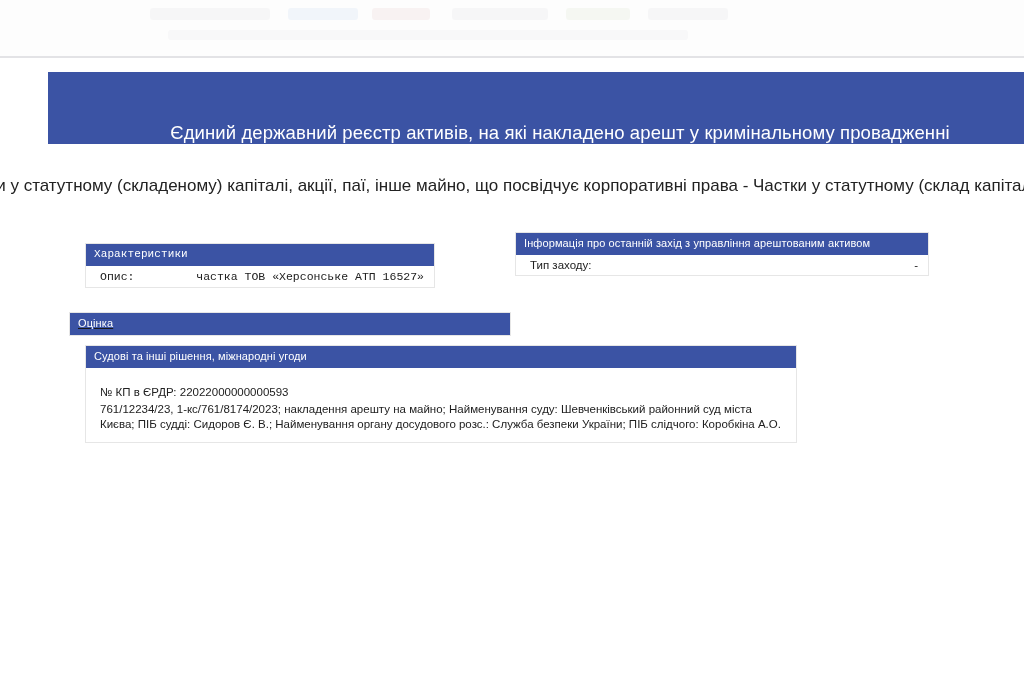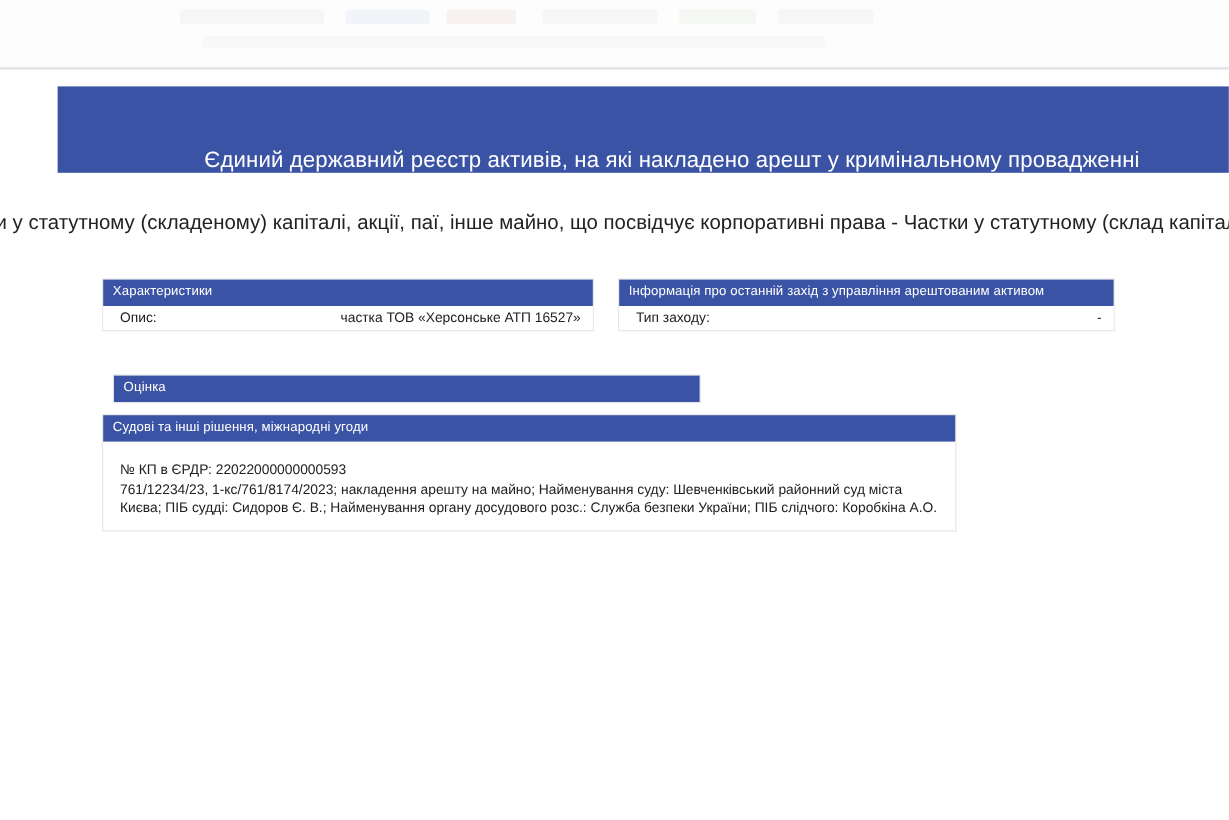--- a/index.html
+++ b/index.html
@@ -106,23 +106,23 @@
     padding: 4px 10px 4px 14px;
     color: #212121;
     border-bottom: 1px solid #efefef;
   }
   .kv-row:last-child { border-bottom: none; }
   .kv-row.alt { background: #f4f4f6; }
   .kv-key { white-space: nowrap; }
   .kv-val { padding-left: 14px; }
 
   
-  #panel-characteristics { left: 85px; top: 232px; width: 410px; }
+  #panel-characteristics { left: 85px; top: 243px; width: 350px; font-family: Liberation Mono, monospace; }
   #panel-last-measure   { left: 515px; top: 232px; width: 414px; }
-  #panel-valuation      { left: 94px; top: 312px; width: 490px; }
+  #panel-valuation      { left: 69px; top: 312px; width: 442px; text-decoration: underline; }
   #panel-decisions      { left: 85px; top: 345px; width: 712px; }
 
   #panel-valuation .panel-body { min-height: 0; height: 0; }
 
   .decisions-body {
     padding: 17px 12px 9px 14px;
     font-size: 11.5px;
     line-height: 15.5px;
     color: #212121;
   }

